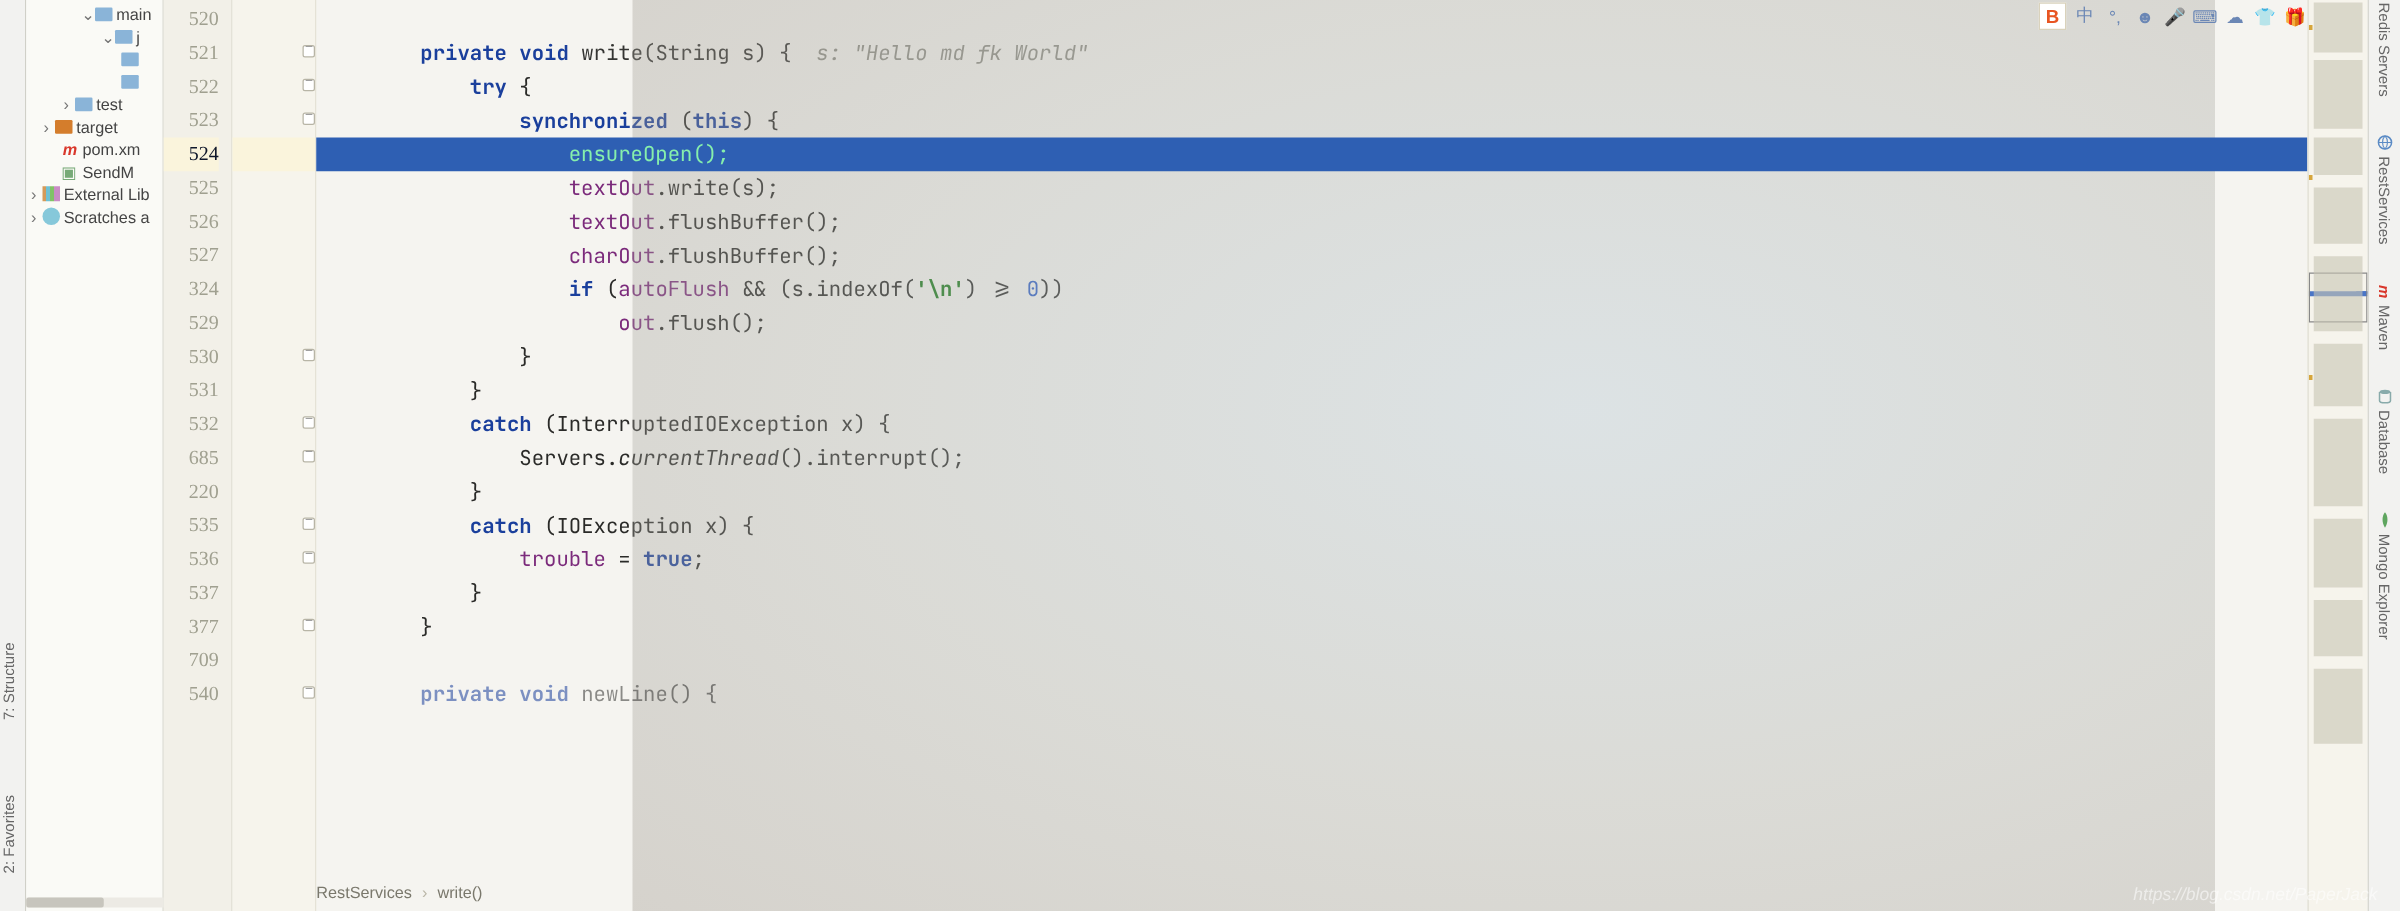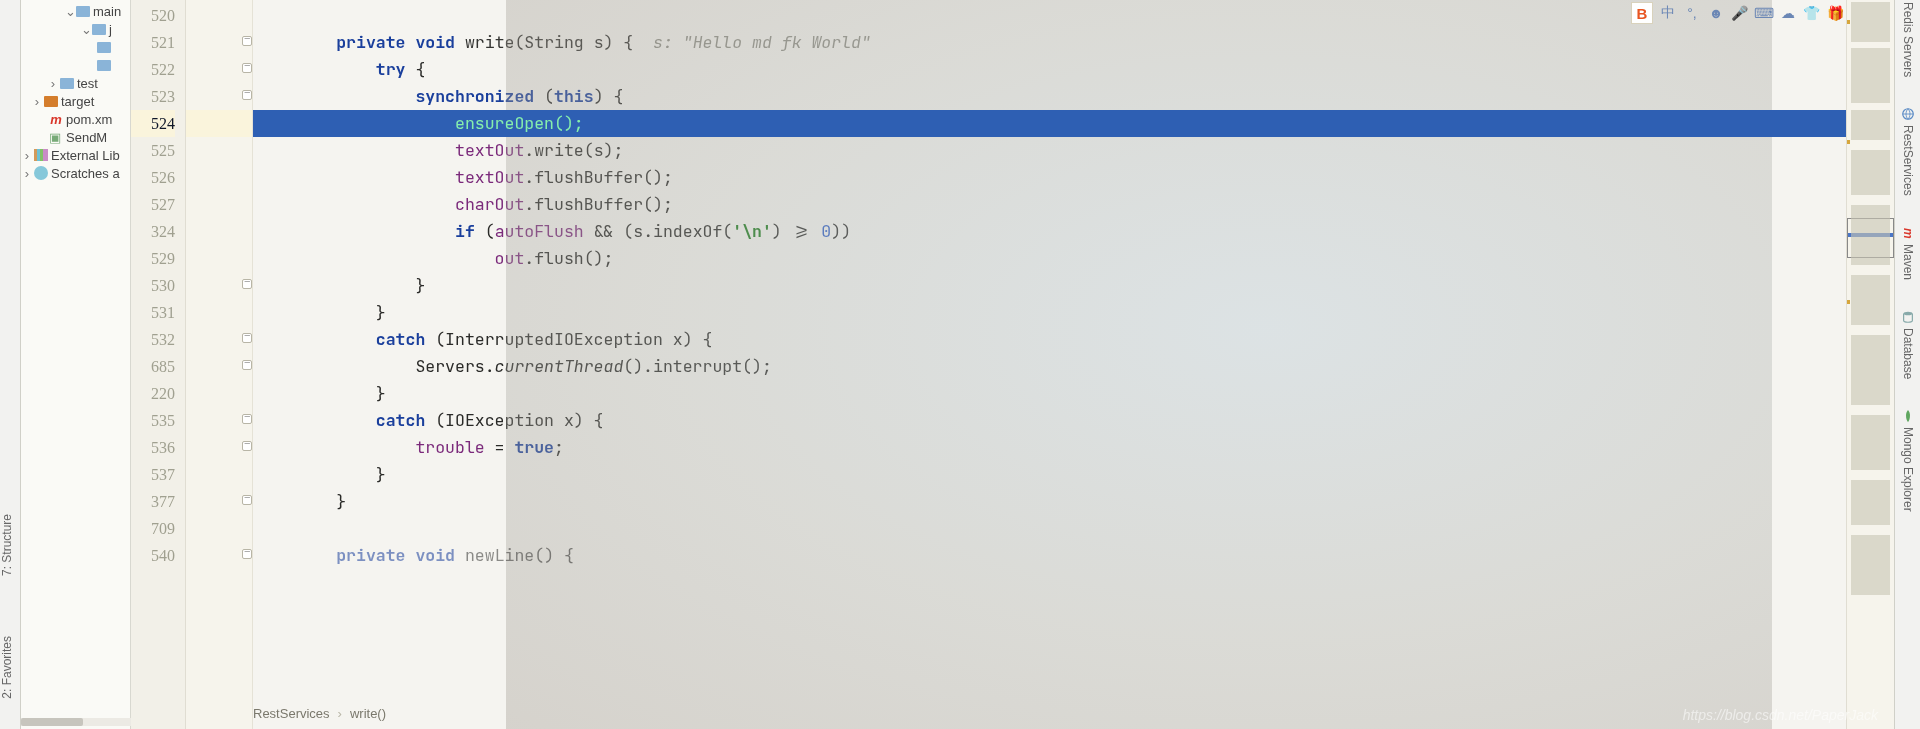--- a/index.html
+++ b/index.html
@@ -53,21 +53,21 @@
   .mm-mark{position:absolute; right:0; width:9px;height:2px; background:#4a75c6;}
   
   .vtabs-right { width:26px; background:#f2f2f0; border-left:1px solid #d0d0c8; display:flex; flex-direction:column; align-items:center; gap:30px; padding-top:2px; }
   .vtab-r { writing-mode:vertical-rl; font-size:12px; color:#666; cursor:pointer; display:flex; align-items:center; gap:4px;}
   .ricon{width:14px;height:14px;}
   
   .topicons{position:absolute; right:75px; top:2px; display:flex; gap:6px; align-items:center;}
   .ti{width:18px;height:18px; display:flex;align-items:center;justify-content:center;font-size:14px;color:#6b87b5;cursor:pointer;}
   .ti.red{width:22px;height:22px;background:#fff;border:1px solid #d9d2bc;font-weight:bold;color:#e85522;font-size:15px;}
   
-  .wm{position:absolute;right:42px;bottom:6px;color:rgba(255,255,255,.55);font-size:14px;font-style:italic;pointer-events:none;}
+  .wm{position:absolute;right:18px;bottom:6px;color:rgba(255,255,255,.55);font-size:14px;font-style:italic;pointer-events:none;}
   
   .bgphoto{position:absolute;left:253px;right:74px;top:0;bottom:0;background:radial-gradient(ellipse at 60% 45%, rgba(190,205,214,.45), rgba(170,172,166,.35) 55%, rgba(155,148,138,.35));pointer-events:none;}
 </style>
 </head>
 <body>
 
 <div class="root">
 
   <div class="vtabs-left">
     <div class="vtab">7: Structure</div>

